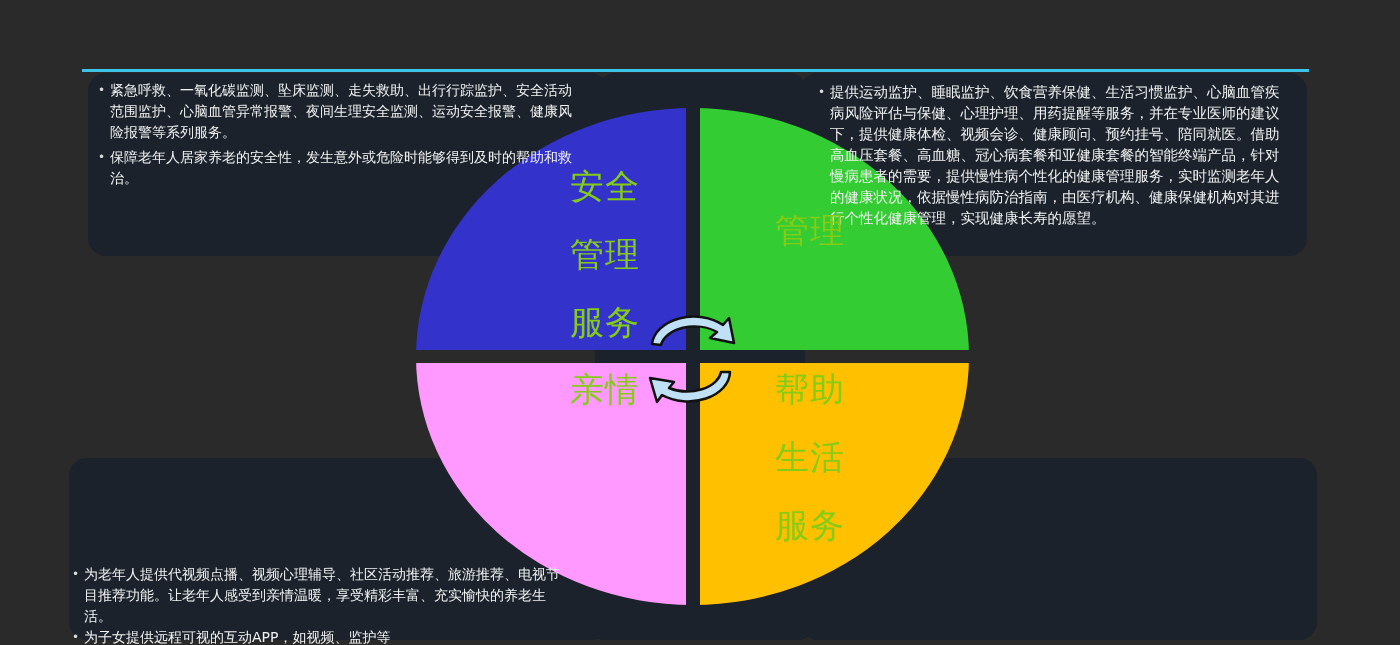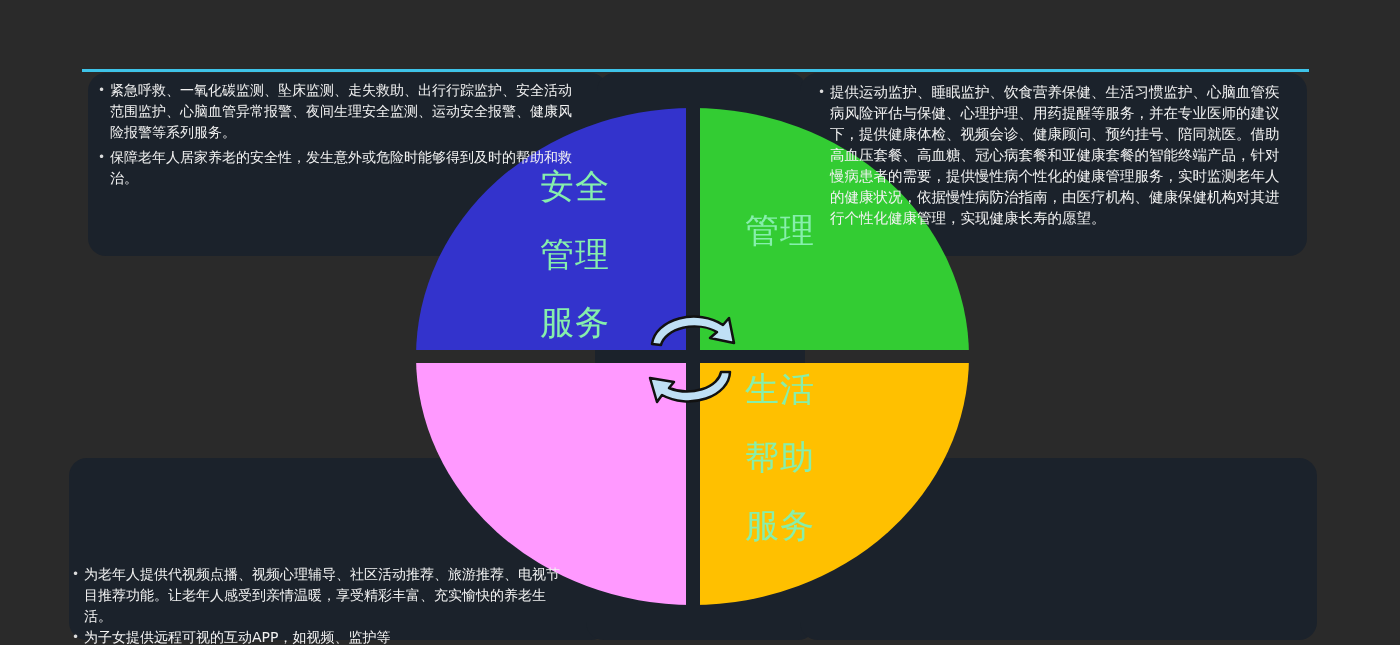--- a/index.html
+++ b/index.html
@@ -72,24 +72,24 @@
       left: 416px;
       top: 108px;
       width: 553px;
       height: 497px;
       z-index: 2;
     }
     .circle-wrap svg { position: absolute; left: 0; top: 0; }
 
     .quad-label {
       position: absolute;
-      color: #86efac;
+      color: #84cc16;
       font-size: 34px;
       line-height: 68px;
-      text-align: left;
+      text-align: right;
       z-index: 4;
       font-family: "DejaVu Sans", sans-serif;
       letter-spacing: 1px;
     }
     .ql-tl { left: 540px; top: 152px; width: 100px; }
     .ql-tr { left: 745px; top: 196px; width: 100px; }
     .ql-bl { left: 540px; top: 355px; width: 100px; }
     .ql-br { left: 745px; top: 355px; width: 100px; }
 
     .arrows {
@@ -155,24 +155,25 @@
 
   <div class="quad-label ql-tl">
     <div>安全</div>
     <div>管理</div>
     <div>服务</div>
   </div>
   <div class="quad-label ql-tr">
     <div>管理</div>
   </div>
   <div class="quad-label ql-bl">
+    <div>亲情</div>
   </div>
   <div class="quad-label ql-br">
+    <div>帮助</div>
     <div>生活</div>
-    <div>帮助</div>
     <div>服务</div>
   </div>
 
   <div class="arrows">
     <svg width="130" height="110" viewBox="0 0 130 110" xmlns="http://www.w3.org/2000/svg">
 
       <path d="M 22 44 A 42 30 0 0 1 93 25 L 99 18 L 104 43 L 80 38 L 87 32 A 34 22 0 0 0 31 45 Z" fill="#bfe0f5" stroke="#111" stroke-width="2.5" stroke-linejoin="round"></path>
 
       <path d="M 100 72 A 42 30 0 0 1 32 95 L 27 102 L 20 78 L 44 82 L 39 88 A 34 22 0 0 0 91 72 Z" fill="#bfe0f5" stroke="#111" stroke-width="2.5" stroke-linejoin="round"></path>
     </svg>

